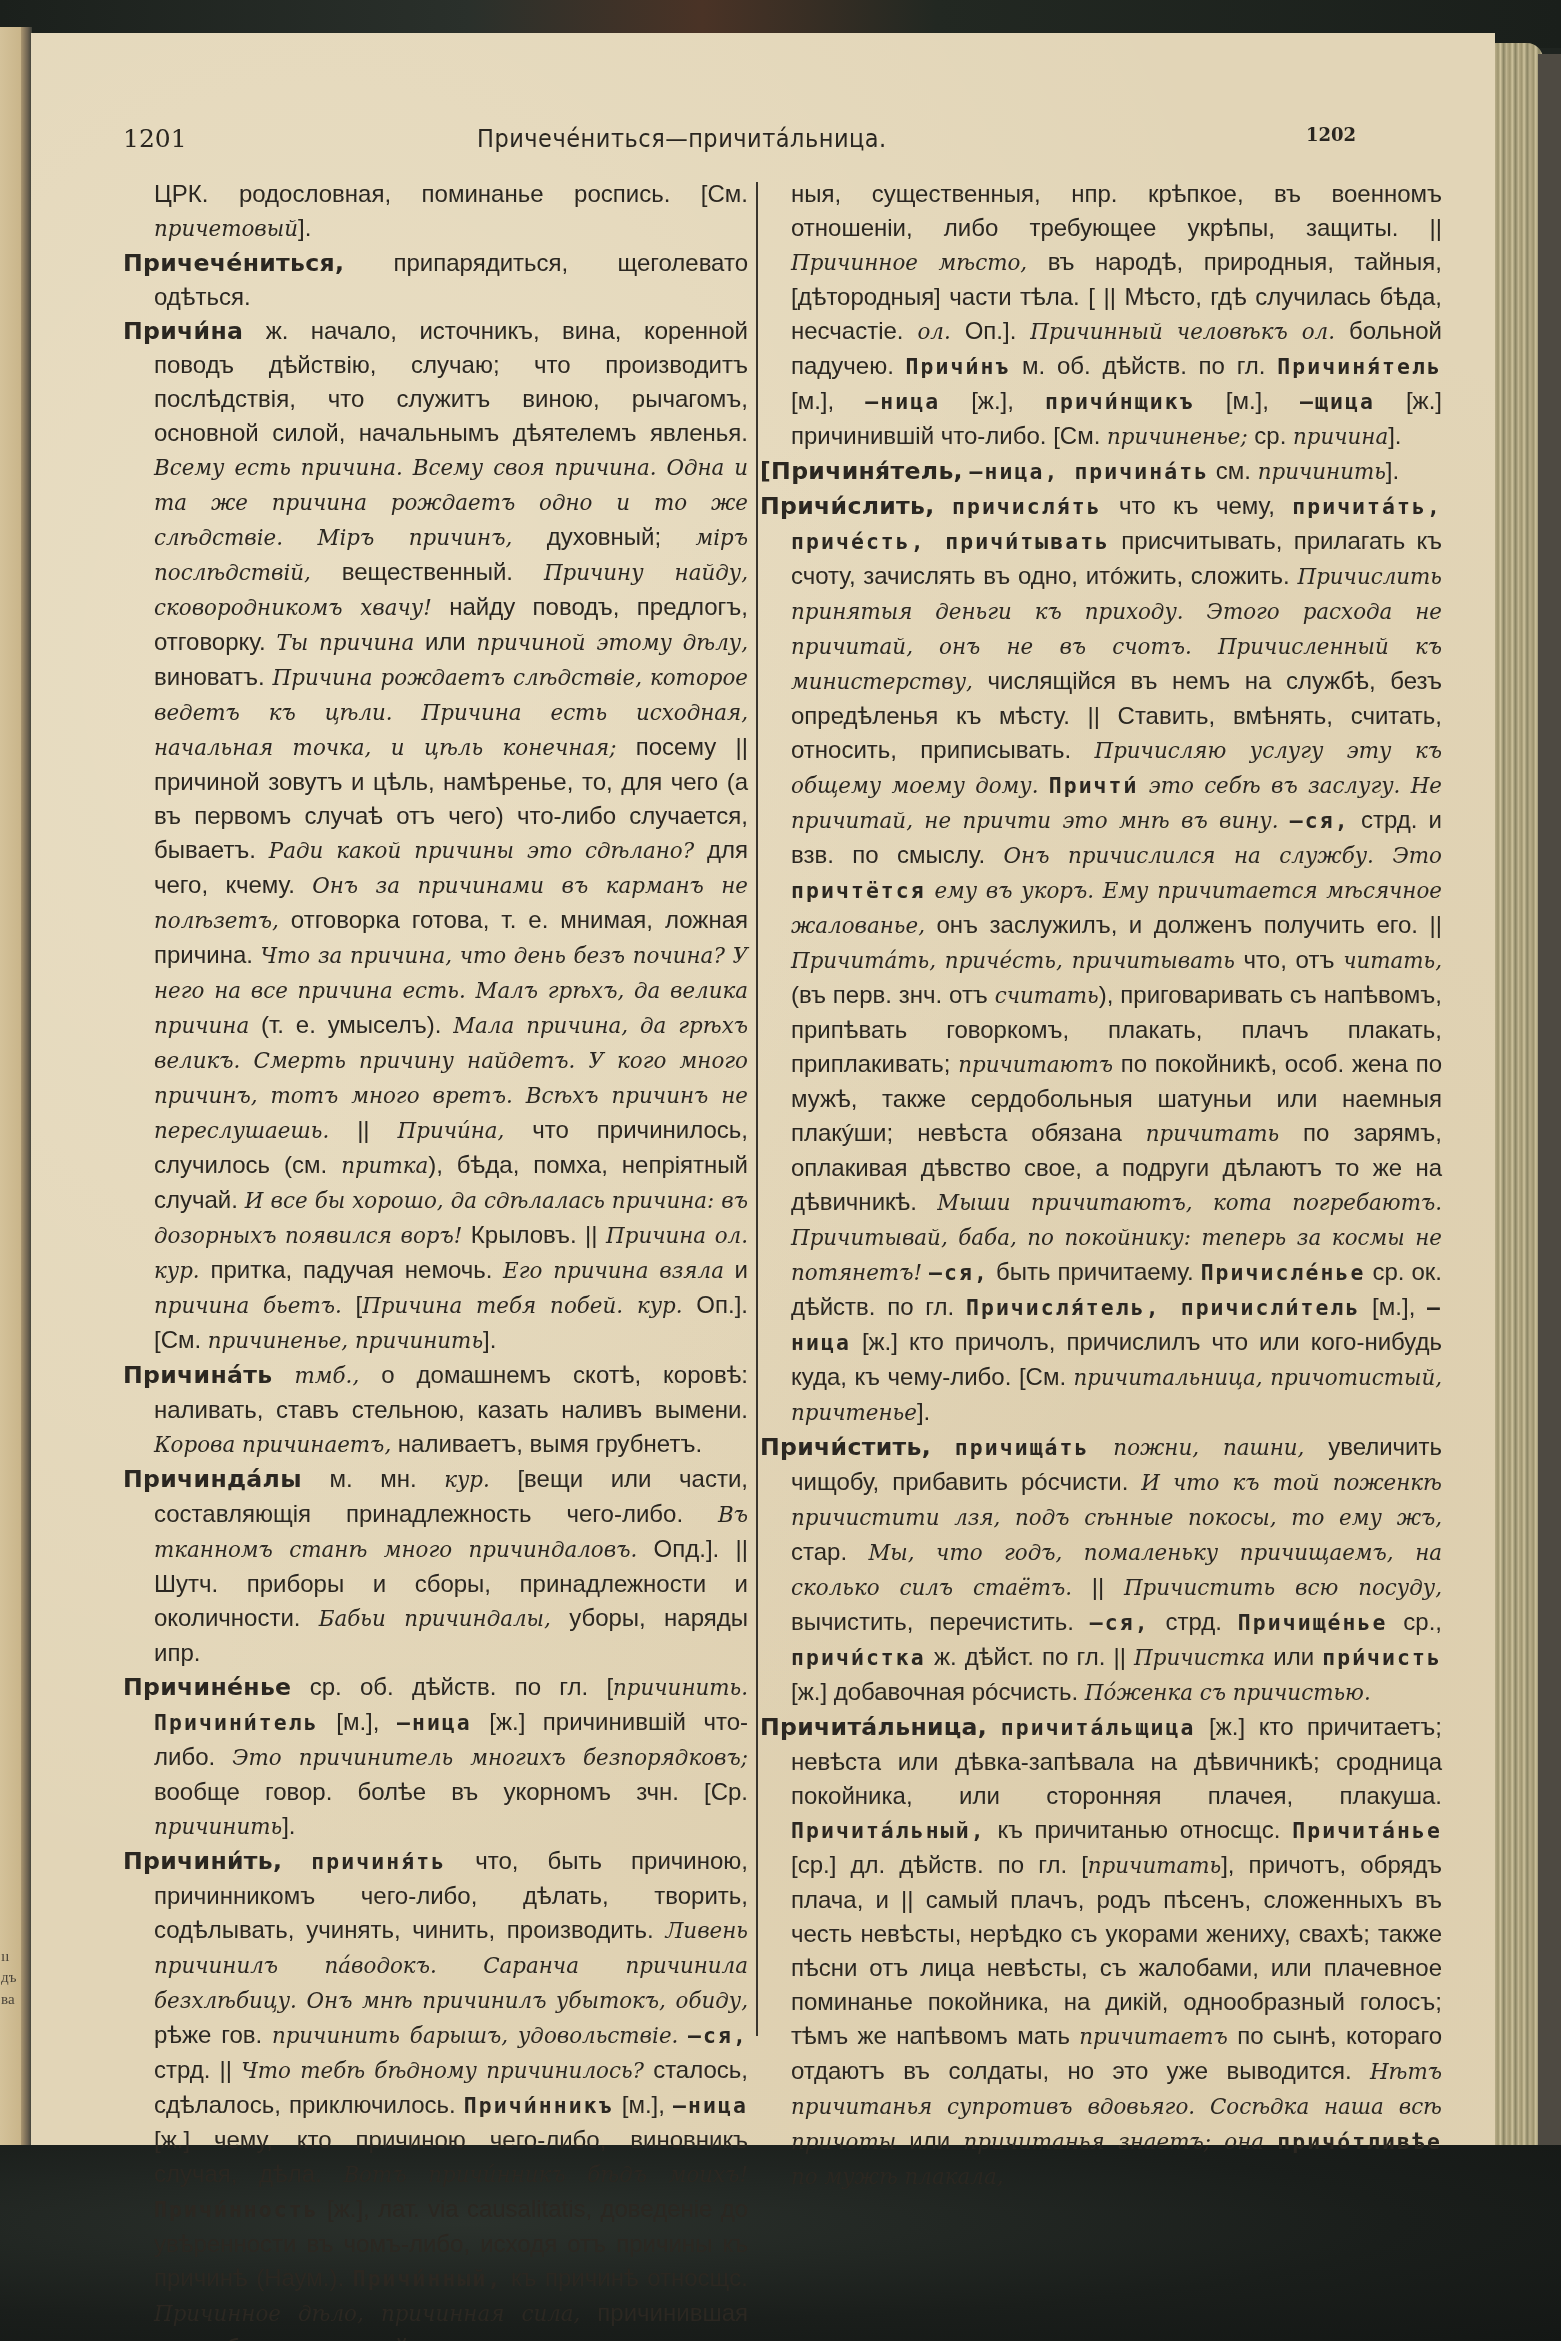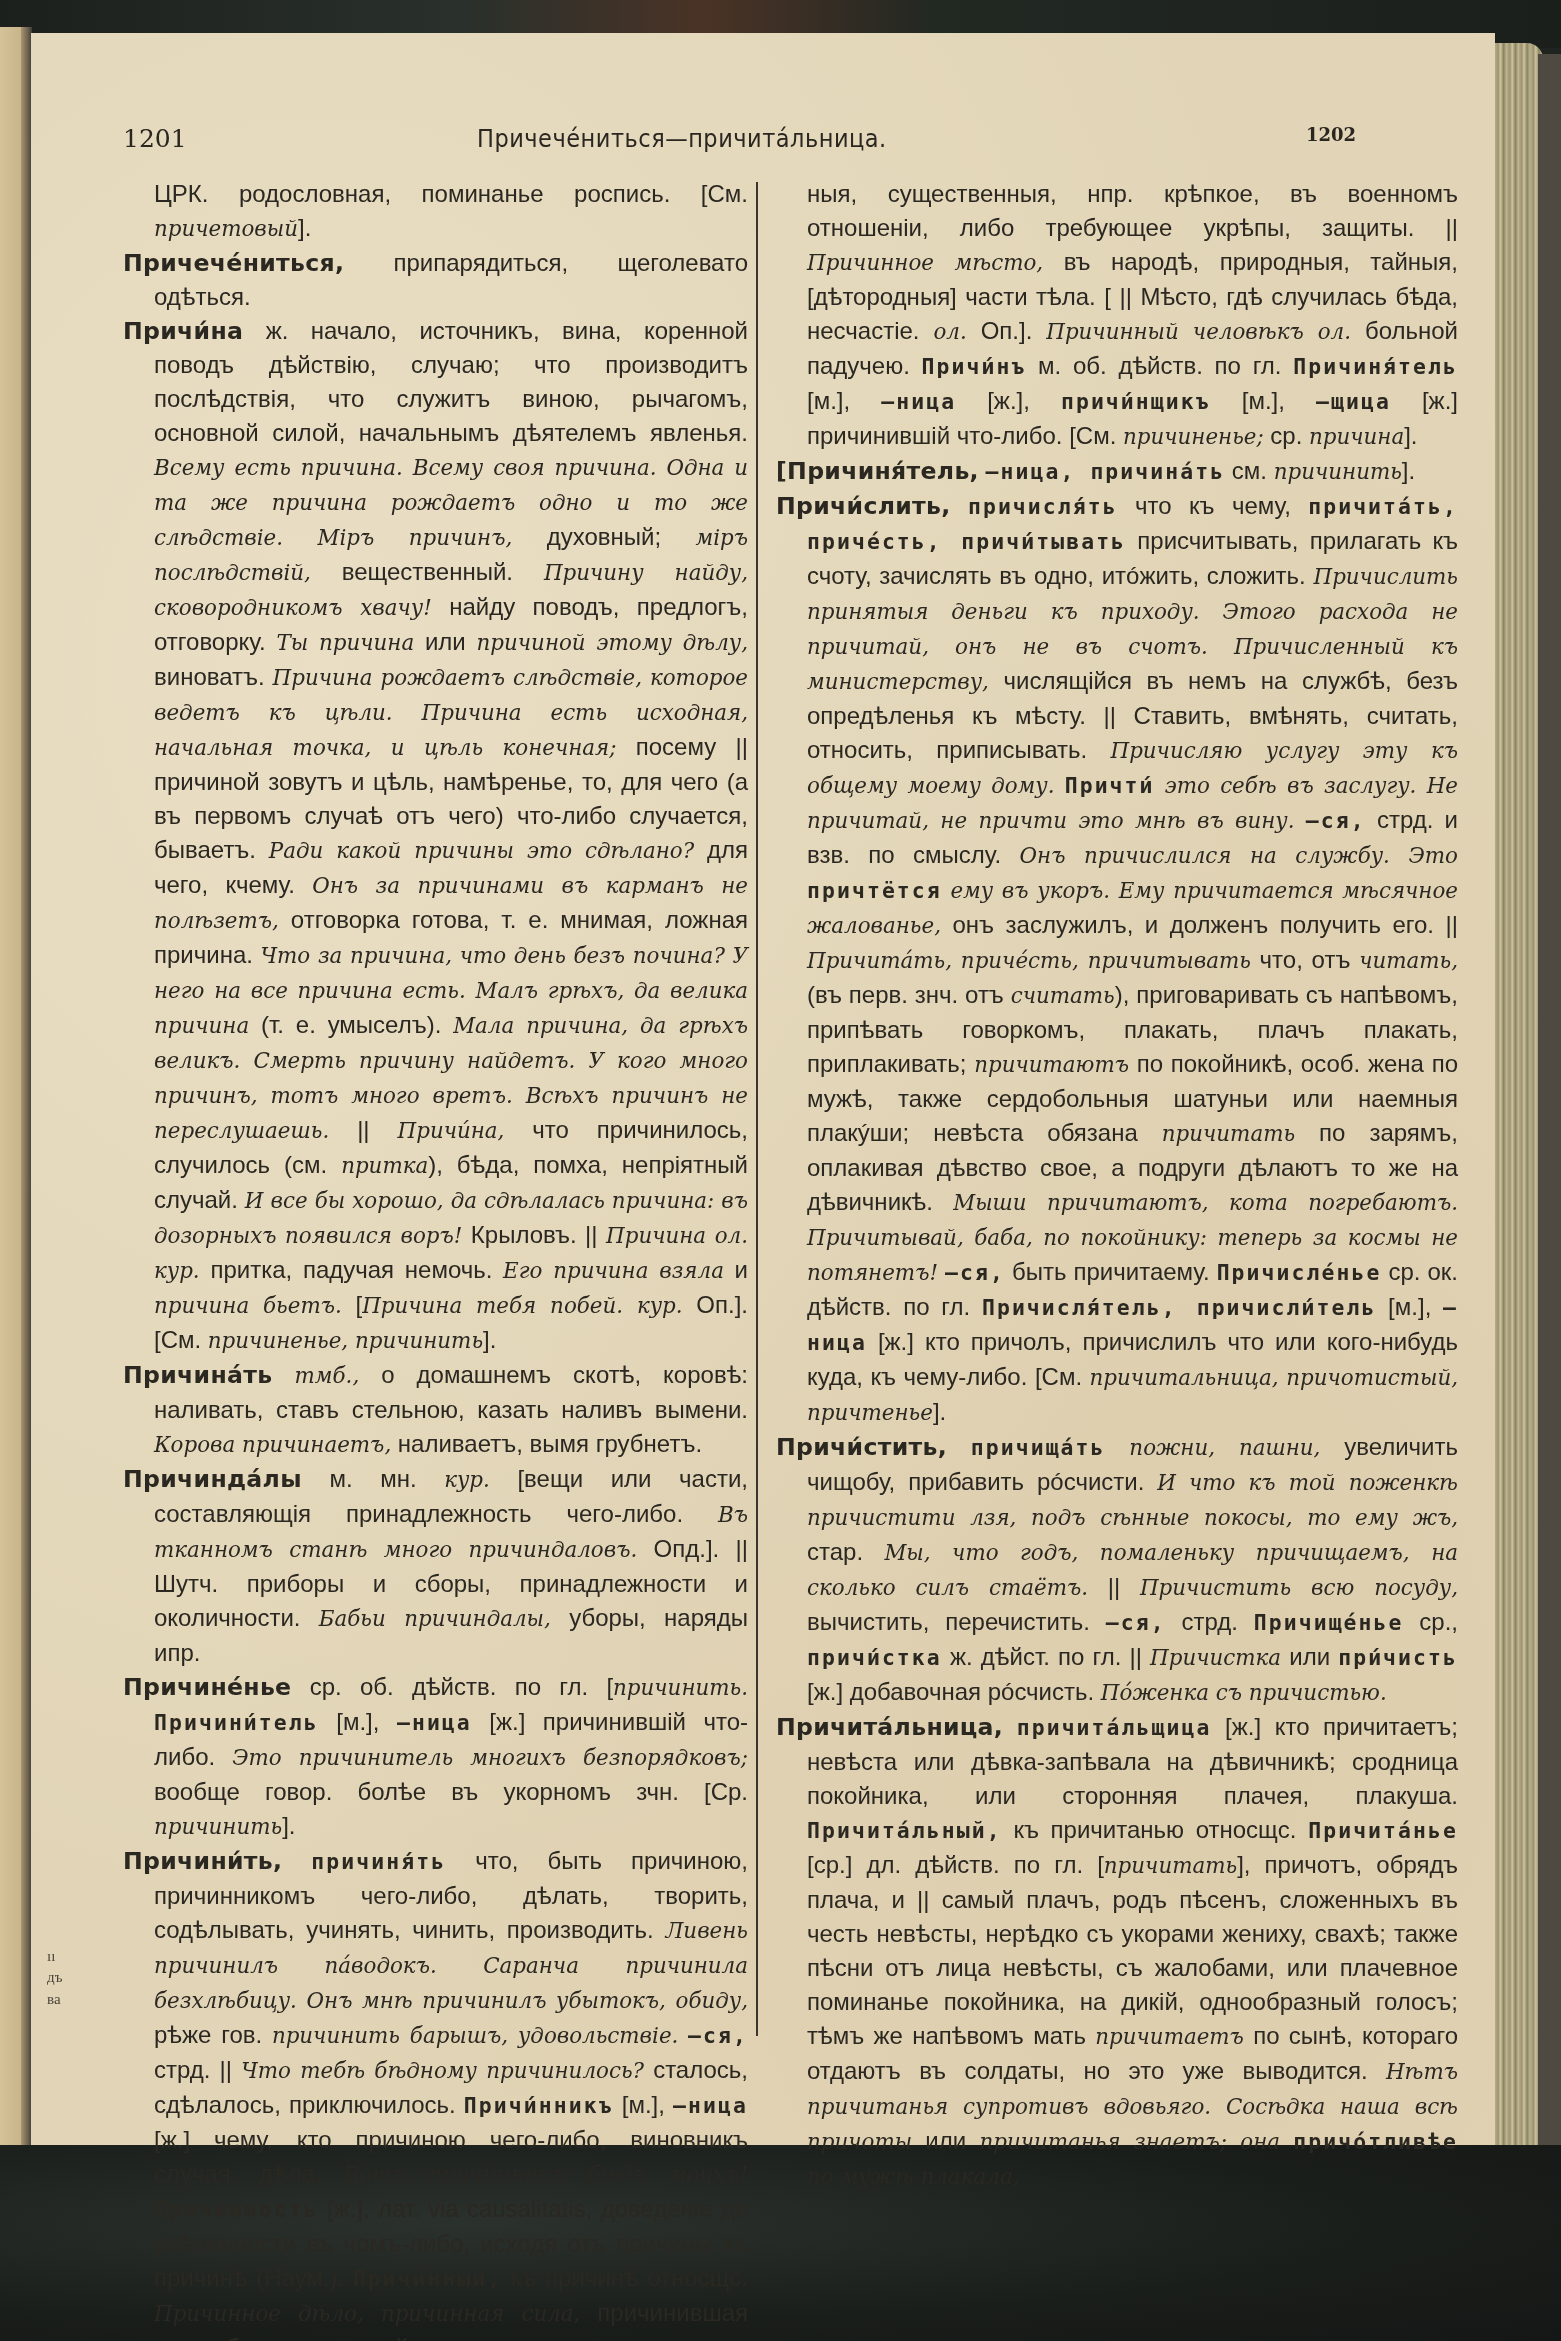--- a/index.html
+++ b/index.html
@@ -53,37 +53,36 @@
     font-stretch:condensed;
   }
 
   .col {
     position:absolute; top:177px;
     font-family:"Liberation Sans Narrow","Liberation Sans", sans-serif;
     color:#2b2721; font-size:24px; line-height:34px;
     text-align:justify;
   }
   .col-left { left:123px; width:625px; }
-  .col-right { left:776px; width:682px; }
+  .col-right { left:760px; width:682px; }
   .divider {
     position:absolute; left:756px; top:182px; width:1.6px; height:1854px;
     background:#3a352e;
   }
 
   .entry { margin:0; padding-left:31px; text-indent:-31px; }
   .entry.cont { text-indent:0; }
   .hw { font-weight:bold; font-family:"DejaVu Sans","Liberation Sans", sans-serif; font-size:23.6px; letter-spacing:0.3px; }
   .sub { font-weight:bold; letter-spacing:2.1px; font-family:"DejaVu Sans Mono","Liberation Mono", monospace; font-size:21.4px; }
   .it { font-style:italic; font-family:"DejaVu Serif","Liberation Serif", serif; font-size:21.4px; }
 
   .margin-marks {
     position:absolute; left:1.1px; top:1946px; width:16px;
     font-size:15px; line-height:21.4px; color:#4a443a;
     font-family:"Liberation Serif", serif;
-    padding-left:46px;
   }
 </style>
 </head>
 <body>
 
 <div class="backdrop-top"></div>
 <div class="prev-page"></div>
 <div class="gutter"></div>
 <div class="page"></div>
 <div class="page-edges"></div>

